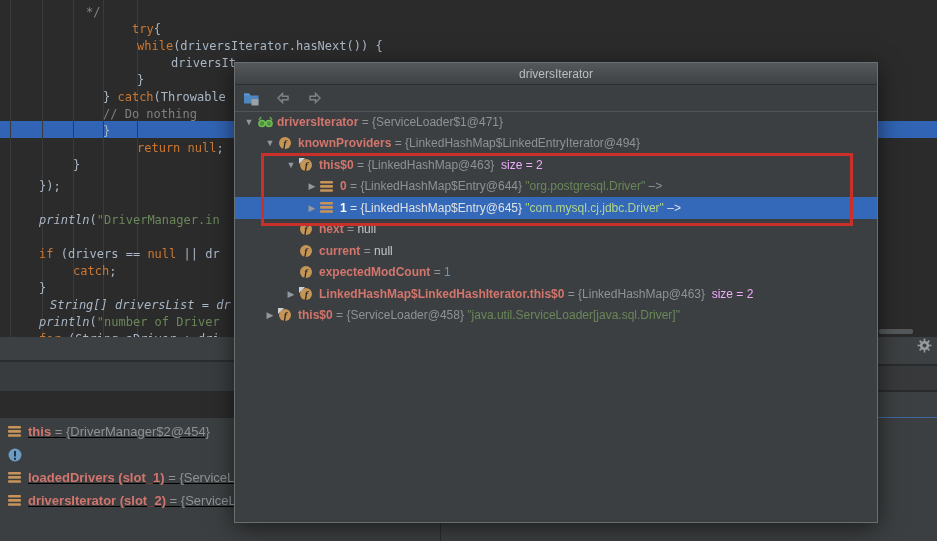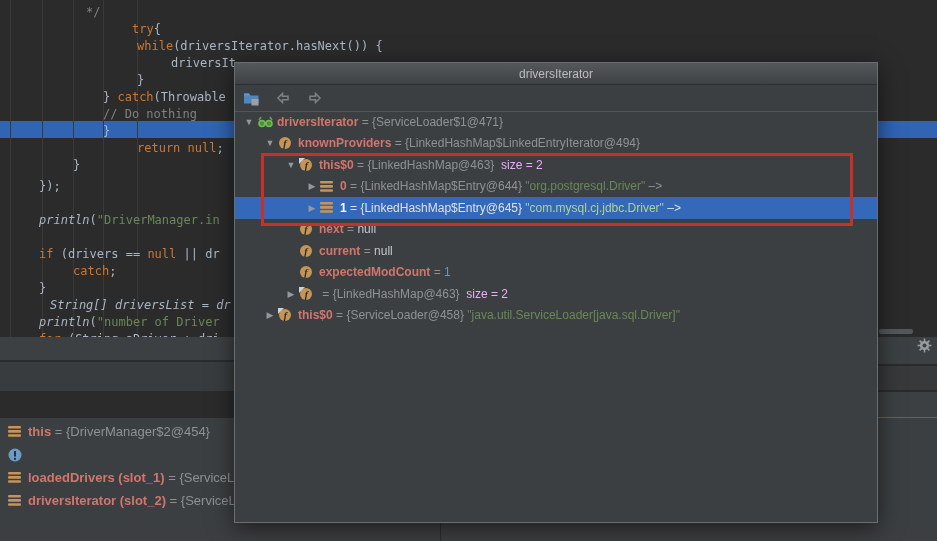--- a/index.html
+++ b/index.html
@@ -21,21 +21,21 @@
 
   
   .strip{position:absolute;}
 
   
   #variables-header{position:absolute;left:0;top:391px;width:240px;height:27px;
     background:var(--variables-header-blue,#3c4a57);display:flex;align-items:center;}
   #variables-header .grip{margin-left:1px;margin-right:6px;display:flex;align-items:center;}
   #variables-title{color:#c8cdd2;font-size:12px;}
   #variables-bg{position:absolute;left:0;top:418px;width:937px;height:123px;background:var(--panel-background,#3c3f41);}
-  #variables-rows{position:absolute;left:0;top:420px;width:210px;}
+  #variables-rows{position:absolute;left:0;top:420px;width:210px;text-decoration:underline;}
   .var-row{height:23px;display:flex;align-items:center;padding-left:8px;white-space:pre;font-size:13px;}
   #bottom-divider{position:absolute;left:440px;top:523px;width:1px;height:18px;background:#2a2c2e;}
 
   
   #popup{position:absolute;left:234px;top:62px;width:644px;height:461px;
     background:var(--panel-background,#3c3f41);border:1px solid #696e70;box-sizing:border-box;
     box-shadow:0 5px 22px rgba(0,0,0,.55);}
   #popup-titlebar{height:21px;background:linear-gradient(#55585a,#3f4244);border-bottom:1px solid #2c2e30;
     display:flex;align-items:center;justify-content:center;}
   #popup-title{color:#bbbdbf;font-size:12px;}
@@ -207,21 +207,21 @@
               <text x="7" y="10.5" text-anchor="middle" font-size="10" font-style="italic" font-weight="bold" font-family="serif" fill="#2b2b2b">f</text>
             </svg></span><span class="seg-name">current</span><span class="seg-ref"> = </span><span class="seg-nullv">null</span></div>
         <div class="tree-row"><span class="tree-spacer" style="width: 48px;"></span><span class="tree-expander"></span><span class="tree-icon"><svg width="14" height="14" viewBox="0 0 14 14">
               <circle cx="7" cy="7" r="6" fill="#c49554"></circle>
               <text x="7" y="10.5" text-anchor="middle" font-size="10" font-style="italic" font-weight="bold" font-family="serif" fill="#2b2b2b">f</text>
             </svg></span><span class="seg-name">expectedModCount</span><span class="seg-ref"> = </span><span class="seg-number">1</span></div>
         <div class="tree-row"><span class="tree-spacer" style="width: 48px;"></span><span class="tree-expander">▶</span><span class="tree-icon"><svg width="14" height="14" viewBox="0 0 14 14">
               <circle cx="7" cy="7" r="6" fill="#c49554"></circle>
               <path d="M0 0 L6 0 L0 6 Z" fill="#cfd2d4"></path>
               <text x="7.5" y="11" text-anchor="middle" font-size="10" font-style="italic" font-weight="bold" font-family="serif" fill="#2b2b2b">f</text>
-            </svg></span><span class="seg-ref"> = </span><span class="seg-ref">{LinkedHashMap@463}</span><span class="seg-size">  size = 2</span></div>
+            </svg></span><span class="seg-name">LinkedHashMap$LinkedHashIterator.this$0</span><span class="seg-ref"> = </span><span class="seg-ref">{LinkedHashMap@463}</span><span class="seg-size">  size = 2</span></div>
         <div class="tree-row"><span class="tree-spacer" style="width: 27px;"></span><span class="tree-expander">▶</span><span class="tree-icon"><svg width="14" height="14" viewBox="0 0 14 14">
               <circle cx="7" cy="7" r="6" fill="#c49554"></circle>
               <path d="M0 0 L6 0 L0 6 Z" fill="#cfd2d4"></path>
               <text x="7.5" y="11" text-anchor="middle" font-size="10" font-style="italic" font-weight="bold" font-family="serif" fill="#2b2b2b">f</text>
             </svg></span><span class="seg-name">this$0</span><span class="seg-ref"> = </span><span class="seg-ref">{ServiceLoader@458} </span><span class="seg-string">"java.util.ServiceLoader[java.sql.Driver]"</span></div>
       </div>
     <div id="highlight-rect"></div>
   </div>
 
 </div>

